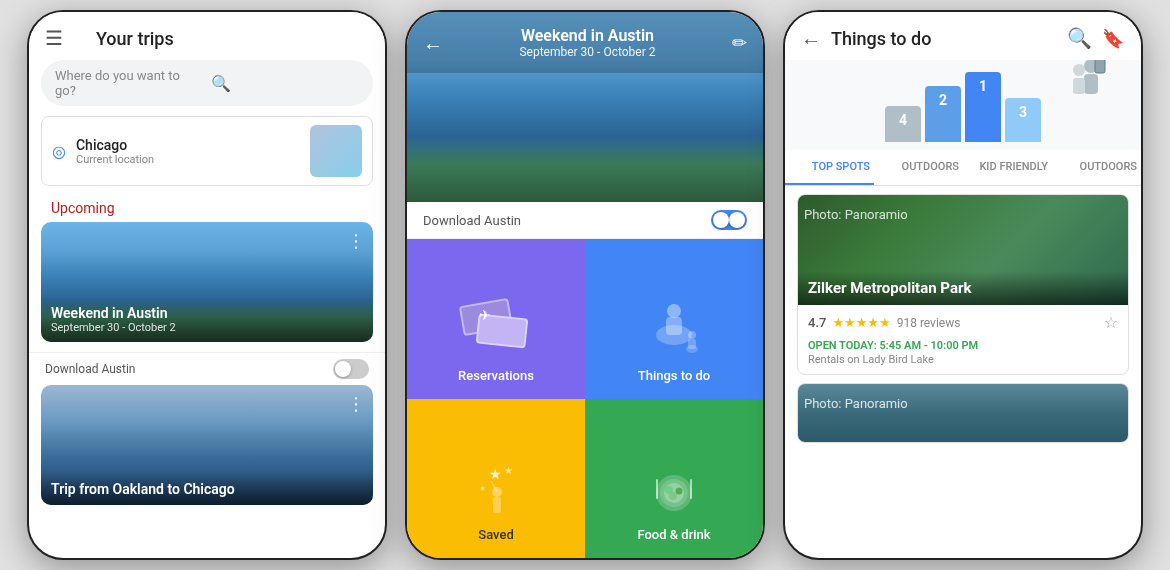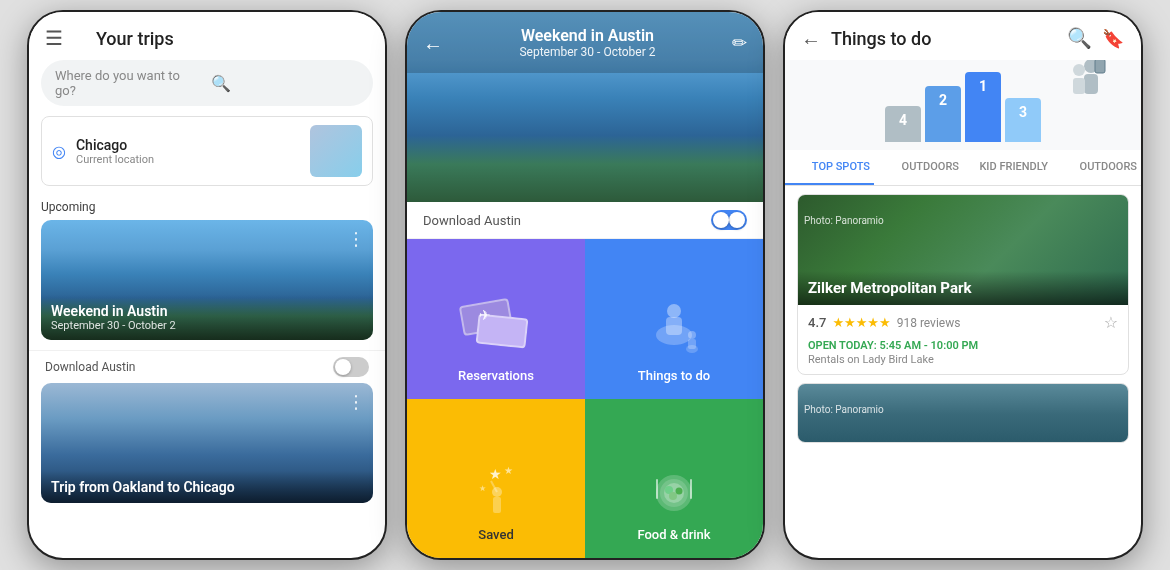--- a/index.html
+++ b/index.html
@@ -67,23 +67,23 @@
     .p1-current-location .loc-info { flex: 1; }
     .p1-current-location .loc-name { font-size: 14px; font-weight: 500; color: #222; }
     .p1-current-location .loc-sub { font-size: 11px; color: #888; }
     .p1-current-location .loc-img {
       width: 52px;
       height: 52px;
       background: linear-gradient(135deg, #b0c4de, #87CEEB);
       border-radius: 6px;
     }
     .p1-section-label {
-      padding: 4px 12px 6px;
-      font-size: 12px;
-      color: #404040;
+      padding: 4px 22px 6px;
+      font-size: 14px;
+      color: #b91c1c;
     }
     .trip-card {
       margin: 0 12px 10px;
       border-radius: 10px;
       overflow: hidden;
       position: relative;
       height: 120px;
     }
     .trip-card-bg {
       width: 100%;
@@ -283,22 +283,22 @@
     }
     .place-img-overlay {
       position: absolute;
       bottom: 0; left: 0; right: 0;
       background: linear-gradient(transparent, rgba(0,0,0,0.6));
       padding: 8px 10px;
     }
     .place-name { font-size: 15px; font-weight: 700; color: #fff; }
     .place-photo-credit {
       position: absolute;
-      top: 20px; left: 6px;
-      font-size: 10px;
+      top: 12px; left: 6px;
+      font-size: 13px;
       color: rgba(255,255,255,0.8);
     }
     .place-info { padding: 8px 10px; }
     .place-rating-row {
       display: flex;
       align-items: center;
       gap: 6px;
       margin-bottom: 2px;
     }
     .rating-num { font-size: 13px; font-weight: 500; color: #555; }

